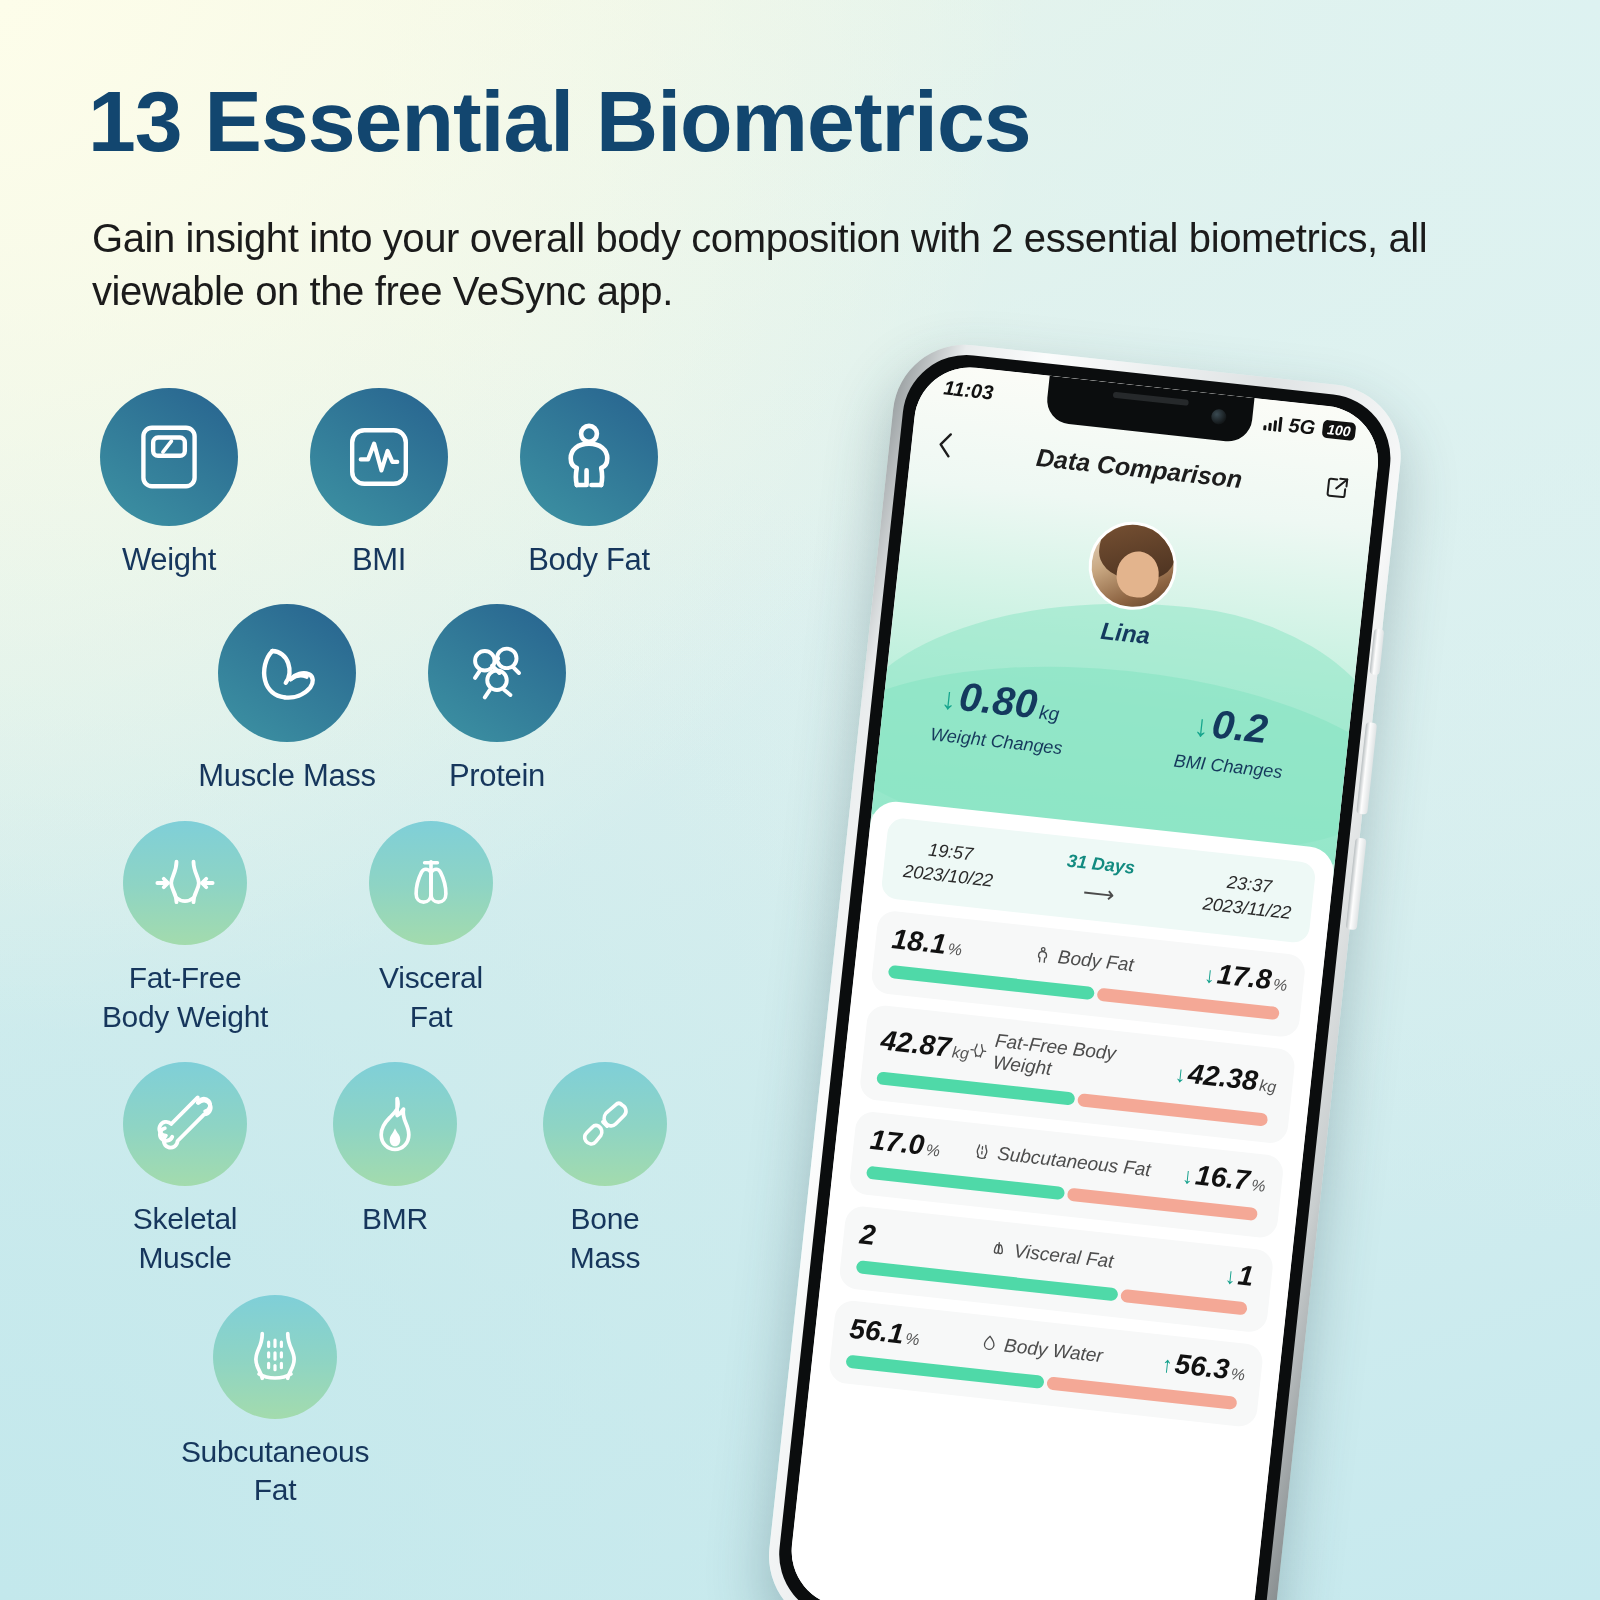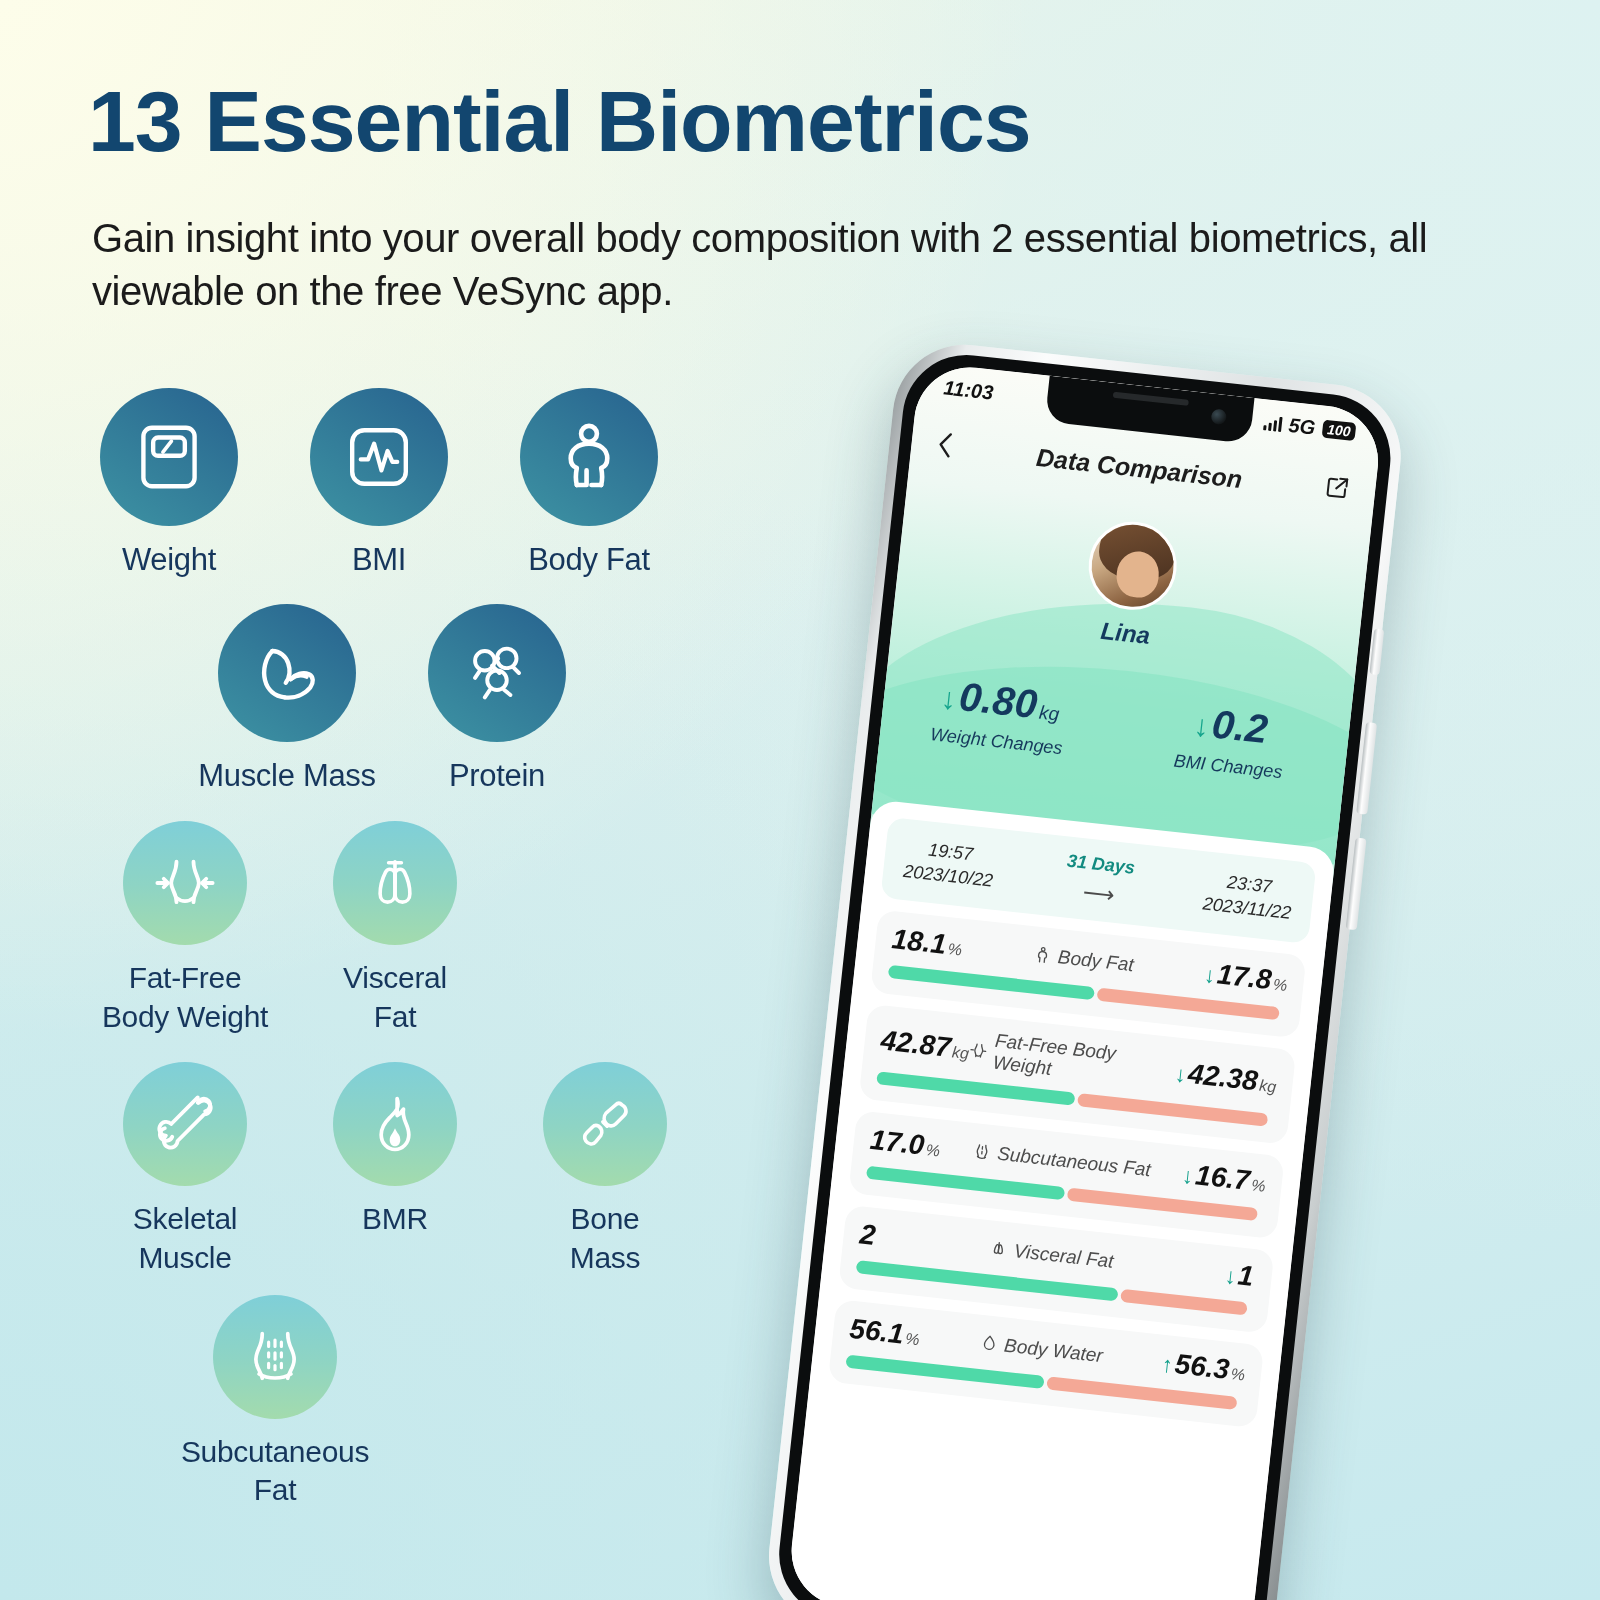--- a/index.html
+++ b/index.html
@@ -38,21 +38,21 @@
   }
   .circle.dark { background:linear-gradient(35deg,#3d93a3 0%,#327a98 52%,#27628f 100%); }
   .circle.light { background:linear-gradient(0deg,#a3dbad 0%,#8ed4c4 48%,#7fcfd8 100%); }
   .circle svg { width:78px; height:78px; }
   .ic-label {
     margin-top:14px; text-align:center; color:#16365c;
     font-size:31px; line-height:1.28; letter-spacing:-0.3px;
   }
   .icon-row.r1 { margin-left:64px; }
   .icon-row.r2 { margin-left:182px; margin-top:24px; }
-  .icon-row.r3 { margin-left:80px; margin-top:26px; }
+  .icon-row.r3 { margin-left:80px; margin-top:26px;gap:36px; }
   .icon-row.r4 { margin-left:80px; margin-top:26px; }
   .icon-row.r5 { margin-left:170px; margin-top:18px; }
   .icon-row.r3 .circle,.icon-row.r4 .circle,.icon-row.r5 .circle { width:124px;height:124px; }
   .icon-row.r3 .circle svg,.icon-row.r4 .circle svg,.icon-row.r5 .circle svg { width:68px;height:68px; }
   .icon-row.r3 .ic-label,.icon-row.r4 .ic-label,.icon-row.r5 .ic-label { font-size:30px; }
 
   
   .phone-wrap {
     position:absolute; left:690px; top:330px;
     width:760px; height:1320px;

